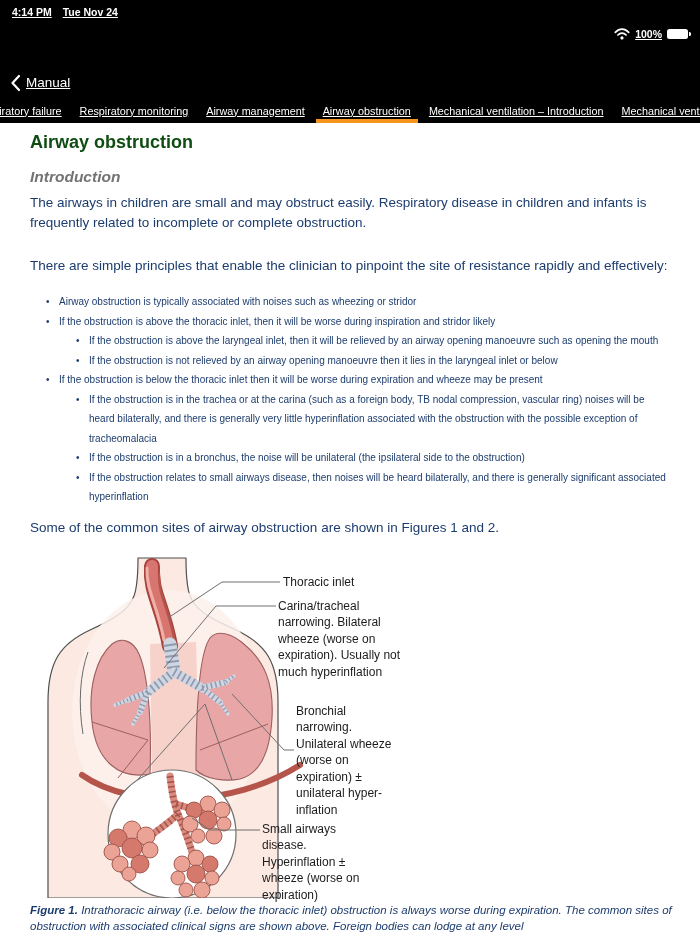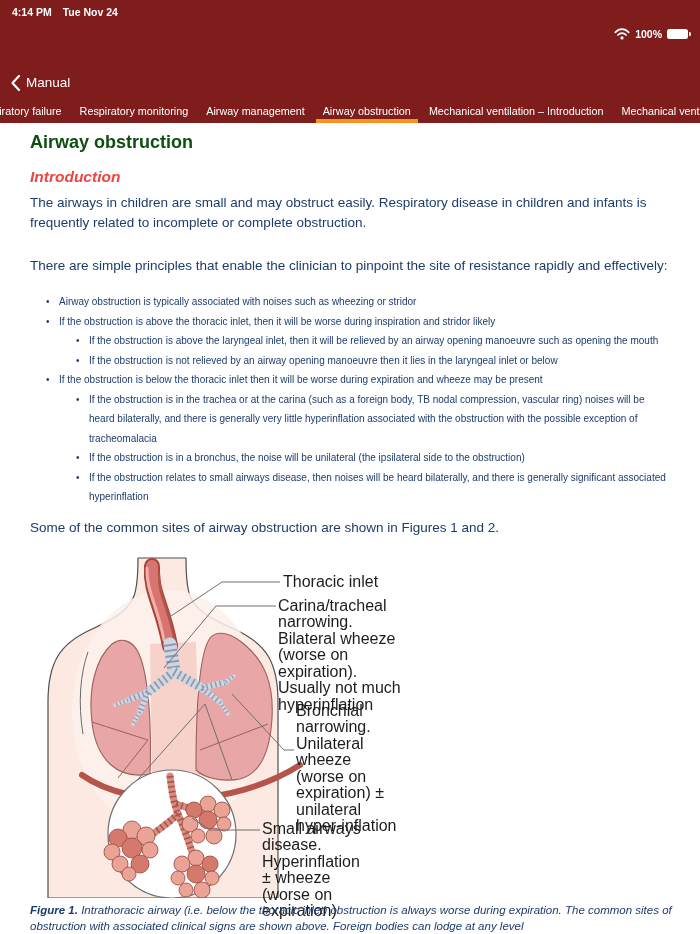--- a/index.html
+++ b/index.html
@@ -2,49 +2,49 @@
 <html><head>
 <meta charset="utf-8">
 <style>
   html,body{margin:0;padding:0;}
   body{
     width:700px;height:934px;overflow:hidden;background:#ffffff;
     font-family:"Liberation Sans","DejaVu Sans",sans-serif;
     -webkit-font-smoothing:antialiased;
   }
   
-  .header{background:#7f1d1d;color:#fff;}
+  .header{background:#000000;color:#fff;text-decoration:underline;}
   .status-bar{height:24px;display:flex;justify-content:space-between;align-items:center;padding:0 12px;}
   .status-left{display:flex;gap:11px;font-size:10.5px;font-weight:700;}
   .status-right{display:flex;align-items:center;gap:5px;font-size:10.5px;font-weight:600;margin-top:44px;}
   .battery{width:21px;height:10px;background:#fff;border-radius:2.5px;position:relative;}
   .battery::after{content:"";position:absolute;right:-3px;top:3px;width:2px;height:4px;background:#fff;border-radius:0 1.5px 1.5px 0;}
   .nav-bar{height:31px;display:flex;align-items:center;padding:0 10px;margin-top:43px;}
   .back-button{display:flex;align-items:center;gap:5px;font-size:13.5px;color:#fff;cursor:pointer;}
   .tab-bar{height:25px;display:flex;gap:18px;overflow:hidden;white-space:nowrap;font-size:10.8px;align-items:stretch;}
   .tab{display:flex;align-items:center;position:relative;color:#fff;cursor:pointer;flex:0 0 auto;}
   .tab.first{margin-left:-26px;}
   .tab.active::after{content:"";position:absolute;left:-7px;right:-7px;bottom:0;height:4px;background:#F7941D;}
   
   .page{padding:0 30px;}
   .title{font-size:18px;font-weight:bold;color:#0F4D12;margin:8px 0 0;line-height:22px;}
-  .section-heading{font-size:15.5px;font-weight:bold;font-style:italic;color:#ef4444;margin:14px 0 0;line-height:19px;}
+  .section-heading{font-size:15.5px;font-weight:bold;font-style:italic;color:#737373;margin:14px 0 0;line-height:19px;}
   .para{font-size:13.5px;color:#1C3C6E;line-height:20px;margin:0;}
   .p1{margin-top:7px;}
   .p2{margin-top:23px;}
   .p3{margin-top:11px;}
   .bullets{margin-top:16px;font-size:10px;color:#1C3C6E;line-height:19.5px;}
   .li{position:relative;padding-left:13px;}
   .li::before{content:"\2022";position:absolute;left:0;}
   .lvl1{margin-left:16px;}
   .lvl2{margin-left:46px;}
   
   .figure{position:relative;width:700px;height:346px;margin:14px -30px 0;}
   .figure svg{position:absolute;left:0;top:0;}
-  .fig-label{position:absolute;font-size:16px;color:#1c1c1c;line-height:16.5px;}
+  .fig-label{position:absolute;font-size:12px;color:#1c1c1c;line-height:16.5px;}
   .lbl-thoracic{left:283px;top:22px;width:120px;}
   .lbl-carina{left:278px;top:46px;width:124px;}
   .lbl-bronchial{left:296px;top:151px;width:106px;}
   .lbl-small{left:262px;top:269px;width:110px;}
   
   .caption{position:relative;font-size:11.5px;font-style:italic;color:#1C3C6E;line-height:16px;margin-top:4px;width:650px;}
   .caption .figlbl{font-weight:bold;}
 </style>
 </head>
 <body>

